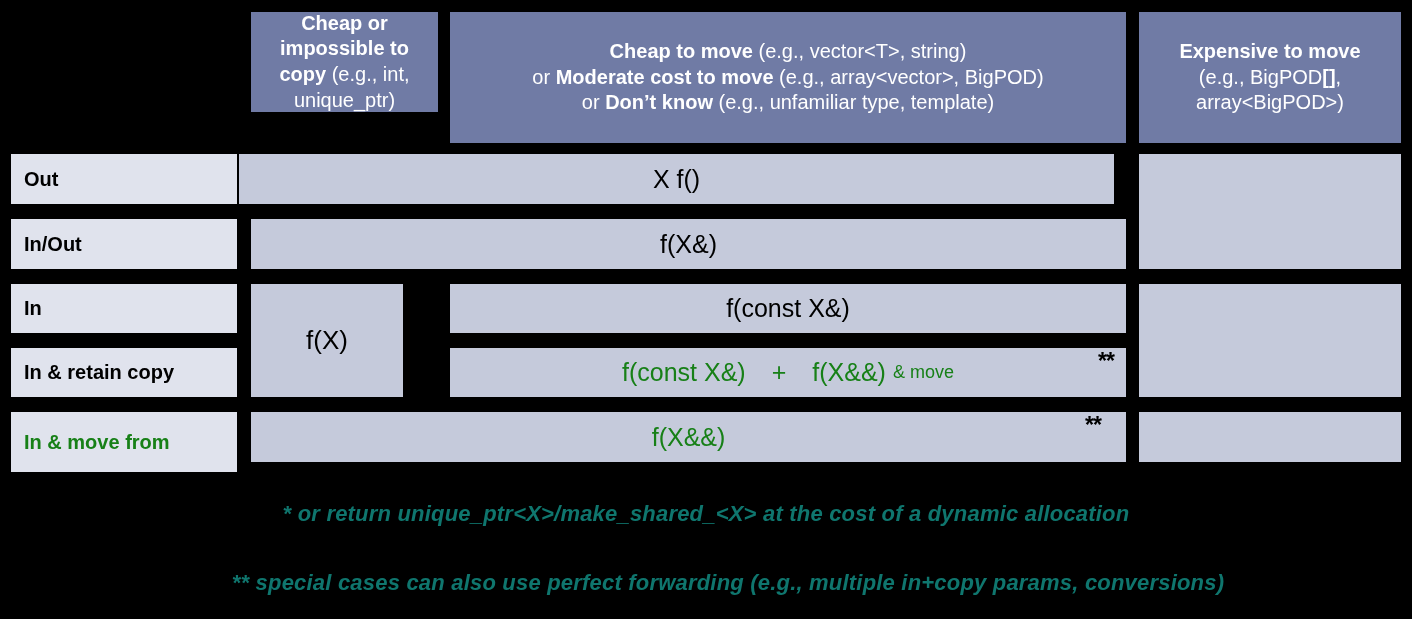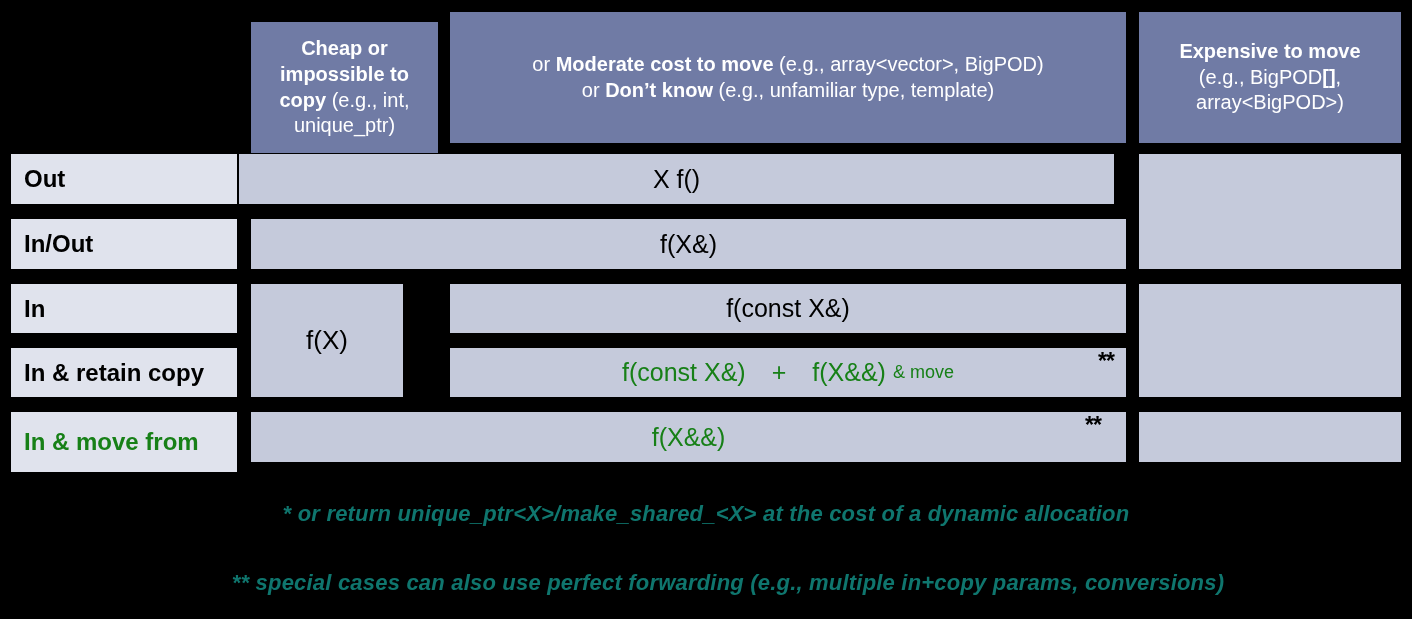--- a/index.html
+++ b/index.html
@@ -42,32 +42,32 @@
     padding: 4px 6px;
   }
   .hdr b { font-weight: bold; }
   .rowlabel {
     position: absolute;
     background: #e0e3ed;
     color: #000000;
     display: flex;
     align-items: center;
     justify-content: flex-start;
-    font-size: 24px;
+    font-size: 20px;
     font-weight: bold;
     padding-left: 13px;
   }
   .rowlabel.green { color: #178017; }
   .corner {
     position: absolute;
     background: #000000;
   }
 
   
-  #hdr-copy   { left: 251px;  top: 12px;  width: 187px; height: 131px; margin-top: 10px; }
+  #hdr-copy   { left: 251px;  top: 12px;  width: 187px; height: 100px; }
   #hdr-move   { left: 450px;  top: 12px;  width: 676px; height: 131px; }
   #hdr-exp    { left: 1139px; top: 12px;  width: 262px; height: 131px; }
   #corner-box { left: 11px;   top: 12px;  width: 226px; height: 131px; }
 
   
   #rl-0 { left: 11px; top: 154px; width: 226px; height: 50px; }
   #rl-1 { left: 11px; top: 219px; width: 226px; height: 50px; }
   #rl-2 { left: 11px; top: 284px; width: 226px; height: 49px; }
   #rl-3 { left: 11px; top: 348px; width: 226px; height: 49px; }
   #rl-4 { left: 11px; top: 412px; width: 226px; height: 60px; }
@@ -122,20 +122,21 @@
   <div class="corner" id="corner-box"></div>
 
   <div class="hdr" id="hdr-copy">
     <div>
       <b>Cheap or impossible to copy</b><span> (e.g., int, unique_ptr)</span>
     </div>
   </div>
 
   <div class="hdr" id="hdr-move">
     <div>
+      <div><b>Cheap to move</b><span> (e.g., vector&lt;T&gt;, string)</span></div>
       <div><span>or </span><b>Moderate cost to move</b><span> (e.g., array&lt;vector&gt;, BigPOD)</span></div>
       <div><span>or </span><b>Don’t know</b><span> (e.g., unfamiliar type, template)</span></div>
     </div>
   </div>
 
   <div class="hdr" id="hdr-exp">
     <div>
       <div><b>Expensive to move</b></div>
       <div><span>(e.g., BigPOD</span><b>[]</b><span>,</span></div>
       <div>array&lt;BigPOD&gt;)</div>

